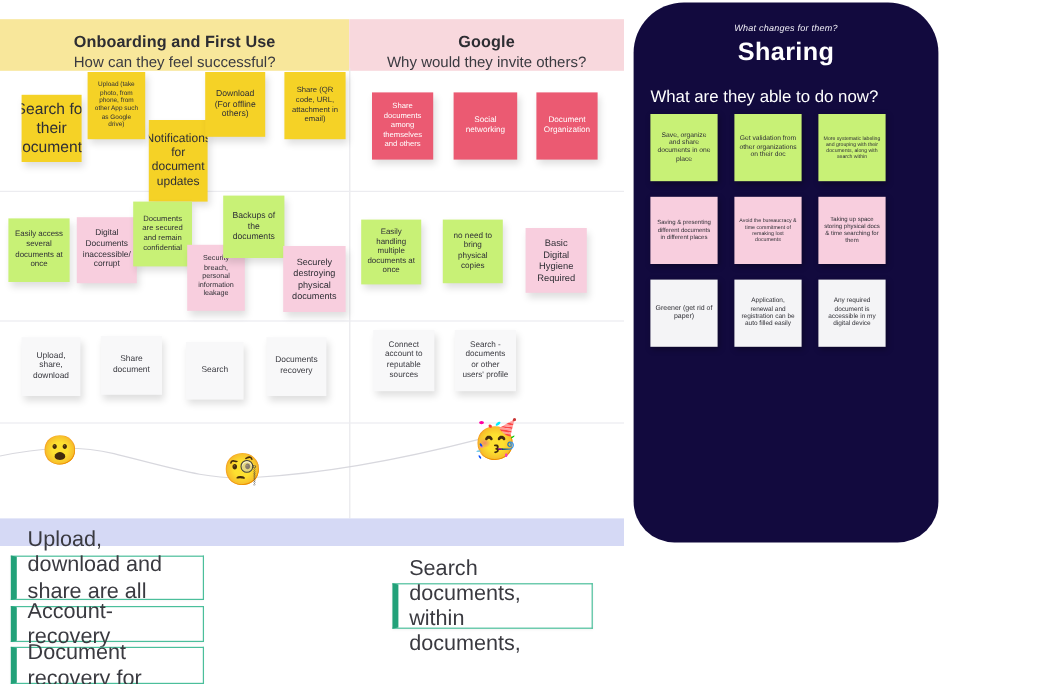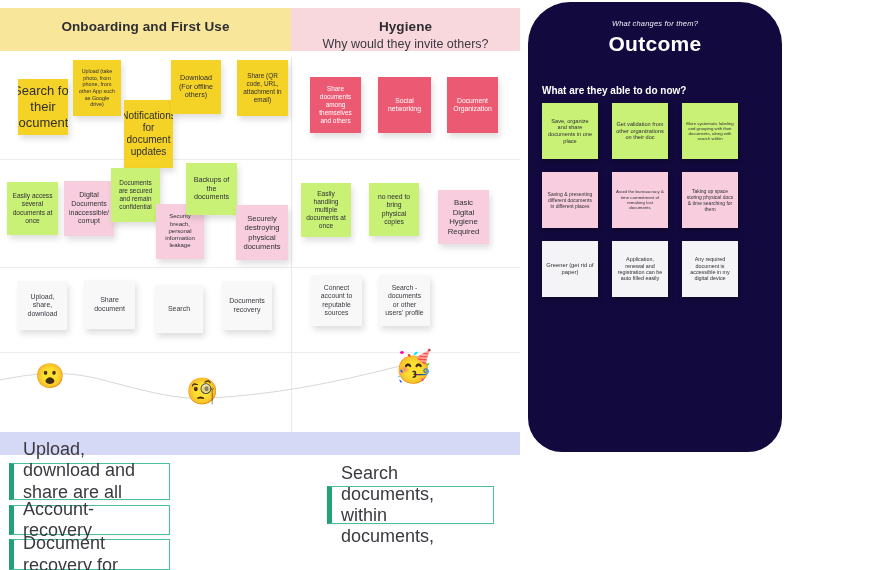--- a/index.html
+++ b/index.html
@@ -7,21 +7,21 @@
     width: 886px; height: 570px;
     background: #ffffff;
     font-family: "Liberation Sans", sans-serif;
     overflow: hidden;
   }
   #canvas { position: relative; width: 886px; height: 570px; background:#fff; }
 
   
   #board { position:absolute; left:0; top:0; width:520px; height:570px; }
 
-  .hdr { position:absolute; top:8px; height:43px; }
+  .hdr { position:absolute; top:16px; height:43px; }
   .hdr .t1 { font-size:13.5px; font-weight:bold; color:#2d2d32; text-align:center; margin-top:11px; letter-spacing:.1px;}
   .hdr .t2 { font-size:12.5px; color:#3a3a40; text-align:center; margin-top:3px; }
   #hdr-onboarding { left:0; width:291px; background:#f8e79b; }
   #hdr-sharing    { left:291px; width:229px; background:#f8d8dd; }
 
   .vdiv { position:absolute; left:291px; top:57px; width:1px; height:375px; background:#e8e8ec; }
   .hdiv { position:absolute; left:0; width:520px; height:1px; background:#ececf0; }
 
   .note {
     position:absolute;
@@ -70,21 +70,21 @@
     margin-top:17px; letter-spacing:.2px; color:#f2f1f8;
   }
   #outcome .title {
     text-align:center; font-size:21px; font-weight:bold;
     margin-top:4px; letter-spacing:.3px;
   }
   #outcome .desc {
     margin:20px 14px 0 14px; font-size:9.4px; line-height:1.48; color:#f0eff7;
   }
   #outcome .qhead {
-    margin:29px 0 0 14px; font-size:10px; font-weight:bold; color:#ffffff;
+    margin:16px 0 0 14px; font-size:14px; font-weight:normal; color:#ffffff;
   }
   .orow { position:relative; height:62px; margin:7px 0 0 14px; }
   .onote {
     position:absolute; top:0; width:56px; height:56px;
     display:flex; align-items:center; justify-content:center;
     text-align:center; color:#2f2f35; line-height:1.2;
     box-shadow:1px 2px 5px rgba(0,0,0,.35);
     padding:3px 4px; overflow:hidden;
   }
   .onote.p2 { left:70px; }
@@ -92,23 +92,24 @@
 </style>
 </head>
 <body>
 
 <div id="canvas">
 
   <div id="board">
 
     <div class="hdr" id="hdr-onboarding">
       <div class="t1">Onboarding and First Use</div>
+      <div class="t2">How can they feel successful?</div>
     </div>
     <div class="hdr" id="hdr-sharing">
-      <div class="t1">Hygiene</div>
+      <div class="t1">Google</div>
       <div class="t2">Why would they invite others?</div>
     </div>
 
     <div class="vdiv"></div>
     <div class="hdiv" style="top:159px"></div>
     <div class="hdiv" style="top:267px"></div>
     <div class="hdiv" style="top:352px"></div>
 
     <div id="notes-actions">
         <div class="note n-yellow" style="left: 18px; top: 79px; width: 50px; height: 56px; font-size: 13px;">Search for their documents</div>
@@ -153,21 +154,21 @@
     <div id="insight-layer">
         <div class="insight" style="left: 9px; top: 463px; width: 161px; height: 37px;">Upload, download and share are all easily</div>
         <div class="insight" style="left: 9px; top: 505px; width: 161px; height: 30px;">Account-recovery</div>
         <div class="insight" style="left: 9px; top: 539px; width: 161px; height: 31px;">Document recovery for</div>
         <div class="insight" style="left: 327px; top: 486px; width: 167px; height: 38px;">Search documents, within documents,</div>
       </div>
   </div>
 
   <div id="outcome">
     <div class="kicker">What changes for them?</div>
-    <div class="title">Outcome</div>
+    <div class="title">Sharing</div>
     <div id="outcome-sections">
         <div class="qhead">What are they able to do now?</div>
         <div class="orow">
           <div class="onote" style="background: rgb(200, 241, 118); font-size: 5.6px;">Save, organize and share documents in one place</div>
           <div class="onote p2" style="background: rgb(200, 241, 118); font-size: 5.6px;">Get validation from other organizations on their doc</div>
           <div class="onote p3" style="background: rgb(200, 241, 118); font-size: 4.3px;">More systematic labeling and grouping with their documents, along with search within</div>
         </div>
         <div class="orow">
           <div class="onote" style="background: rgb(248, 206, 222); font-size: 5px;">Saving &amp; presenting different documents in different places</div>
           <div class="onote p2" style="background: rgb(248, 206, 222); font-size: 4.4px;">Avoid the bureaucracy &amp; time commitment of remaking lost documents</div>

